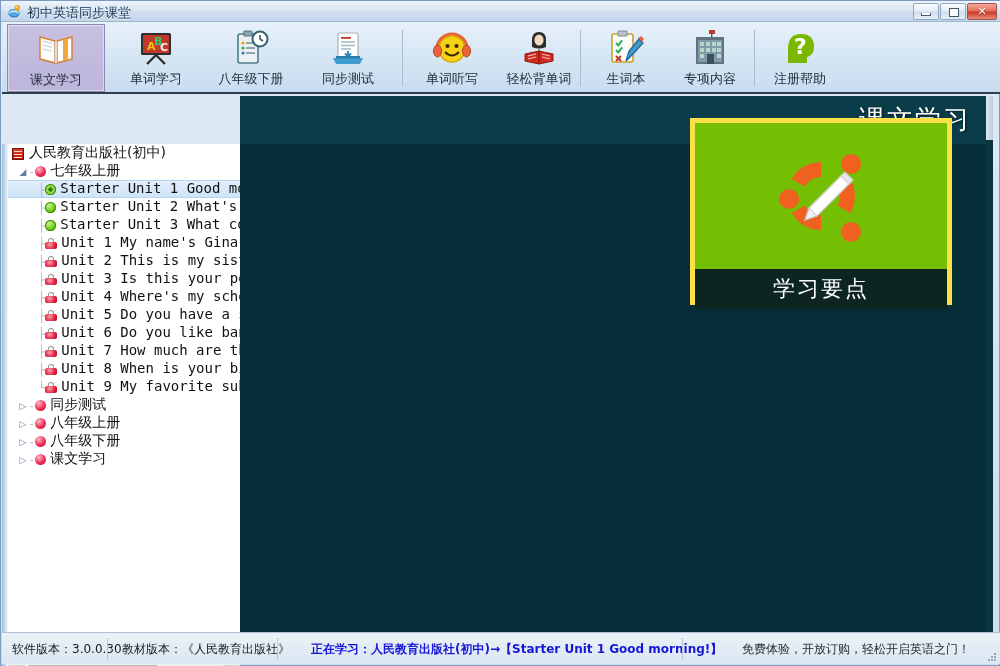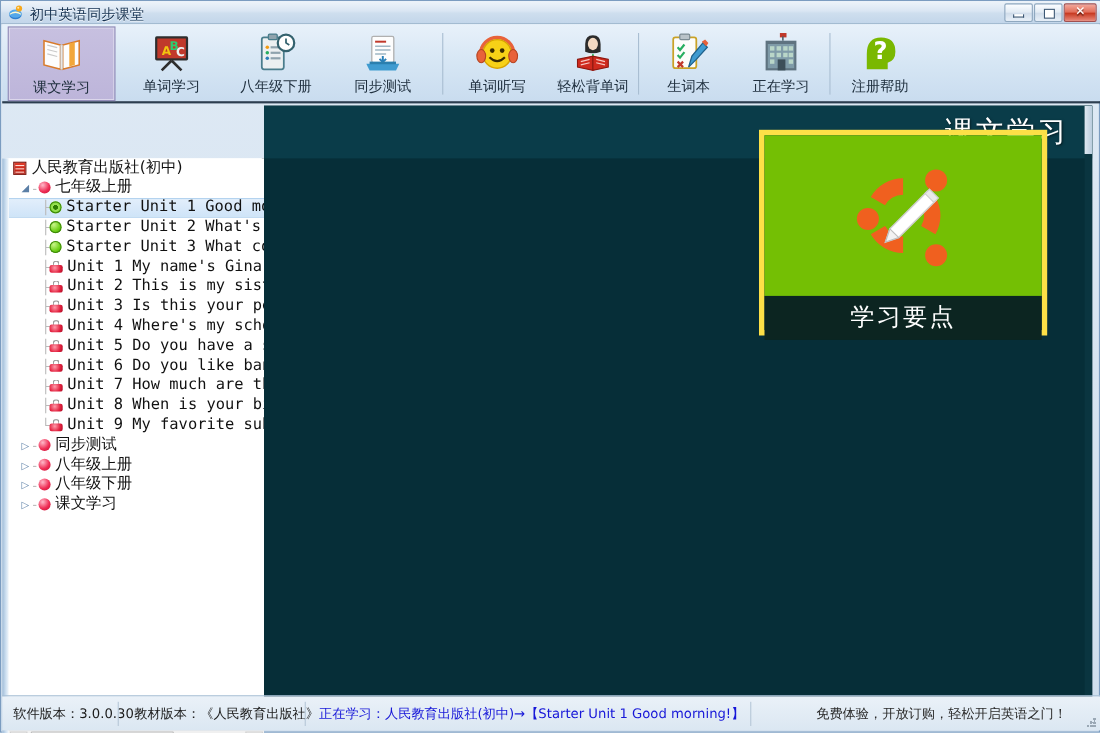--- a/index.html
+++ b/index.html
@@ -192,21 +192,21 @@
     background:linear-gradient(180deg,#eaf1f8 0%,#dbe7f2 100%);
     border-top:1px solid #aac1d6;box-sizing:border-box;
   }
   .sb-cell{
     position:absolute;top:4px;height:24px;line-height:24px;
     font-size:12px;color:#1b1b1b;white-space:nowrap;
     font-family:"DejaVu Sans","Liberation Sans",sans-serif;
     box-sizing:border-box;
   }
   .sb-sep{position:absolute;top:5px;width:1px;height:22px;background:#b6c7d8;}
-  .sb-learning{color:#1616d8;font-weight:normal;}
+  .sb-learning{color:#1616d8;font-weight:bold;margin-left:21px;}
   .sb-promo{color:#2a2a2a;}
   .sb-grip{position:absolute;right:3px;bottom:2px;width:10px;height:10px;
     background:
       radial-gradient(circle,#9aa8b5 45%,transparent 46%) 0 6px/4px 4px no-repeat,
       radial-gradient(circle,#9aa8b5 45%,transparent 46%) 3px 6px/4px 4px no-repeat,
       radial-gradient(circle,#9aa8b5 45%,transparent 46%) 6px 6px/4px 4px no-repeat,
       radial-gradient(circle,#9aa8b5 45%,transparent 46%) 3px 3px/4px 4px no-repeat,
       radial-gradient(circle,#9aa8b5 45%,transparent 46%) 6px 3px/4px 4px no-repeat,
       radial-gradient(circle,#9aa8b5 45%,transparent 46%) 6px 0px/4px 4px no-repeat;}
 </style>
@@ -363,21 +363,21 @@
             <rect x="11" y="21" width="4" height="4"></rect>
               <rect x="17" y="21" width="4" height="4"></rect>
               <rect x="23" y="21" width="4" height="4"></rect>
               <rect x="28" y="21" width="4" height="4"></rect>
             <rect x="11" y="27" width="4" height="4"></rect>
               <rect x="28" y="27" width="4" height="4"></rect>
           </g>
           <rect x="18" y="27" width="7" height="10" fill="#3d4f59"></rect>
         </svg>
       </div>
-      <div class="tlabel">正在学习</div>
+      <div class="tlabel">专项内容</div>
     </div>
 
     <div class="tsep" style="left:752px;"></div>
 
     <div class="tool" style="left:758px;width:80px;">
       <div class="ticon">
         <svg viewBox="0 0 42 42">
           <path d="M9 36 L9 22 Q9 7 22 7 Q35 7 35 20 Q35 28 28 30 L28 36 Z" fill="#7ab800"></path>
           <text x="15" y="27" font-size="22" font-weight="bold" fill="#ffffff" font-family="DejaVu Sans">?</text>
         </svg>

